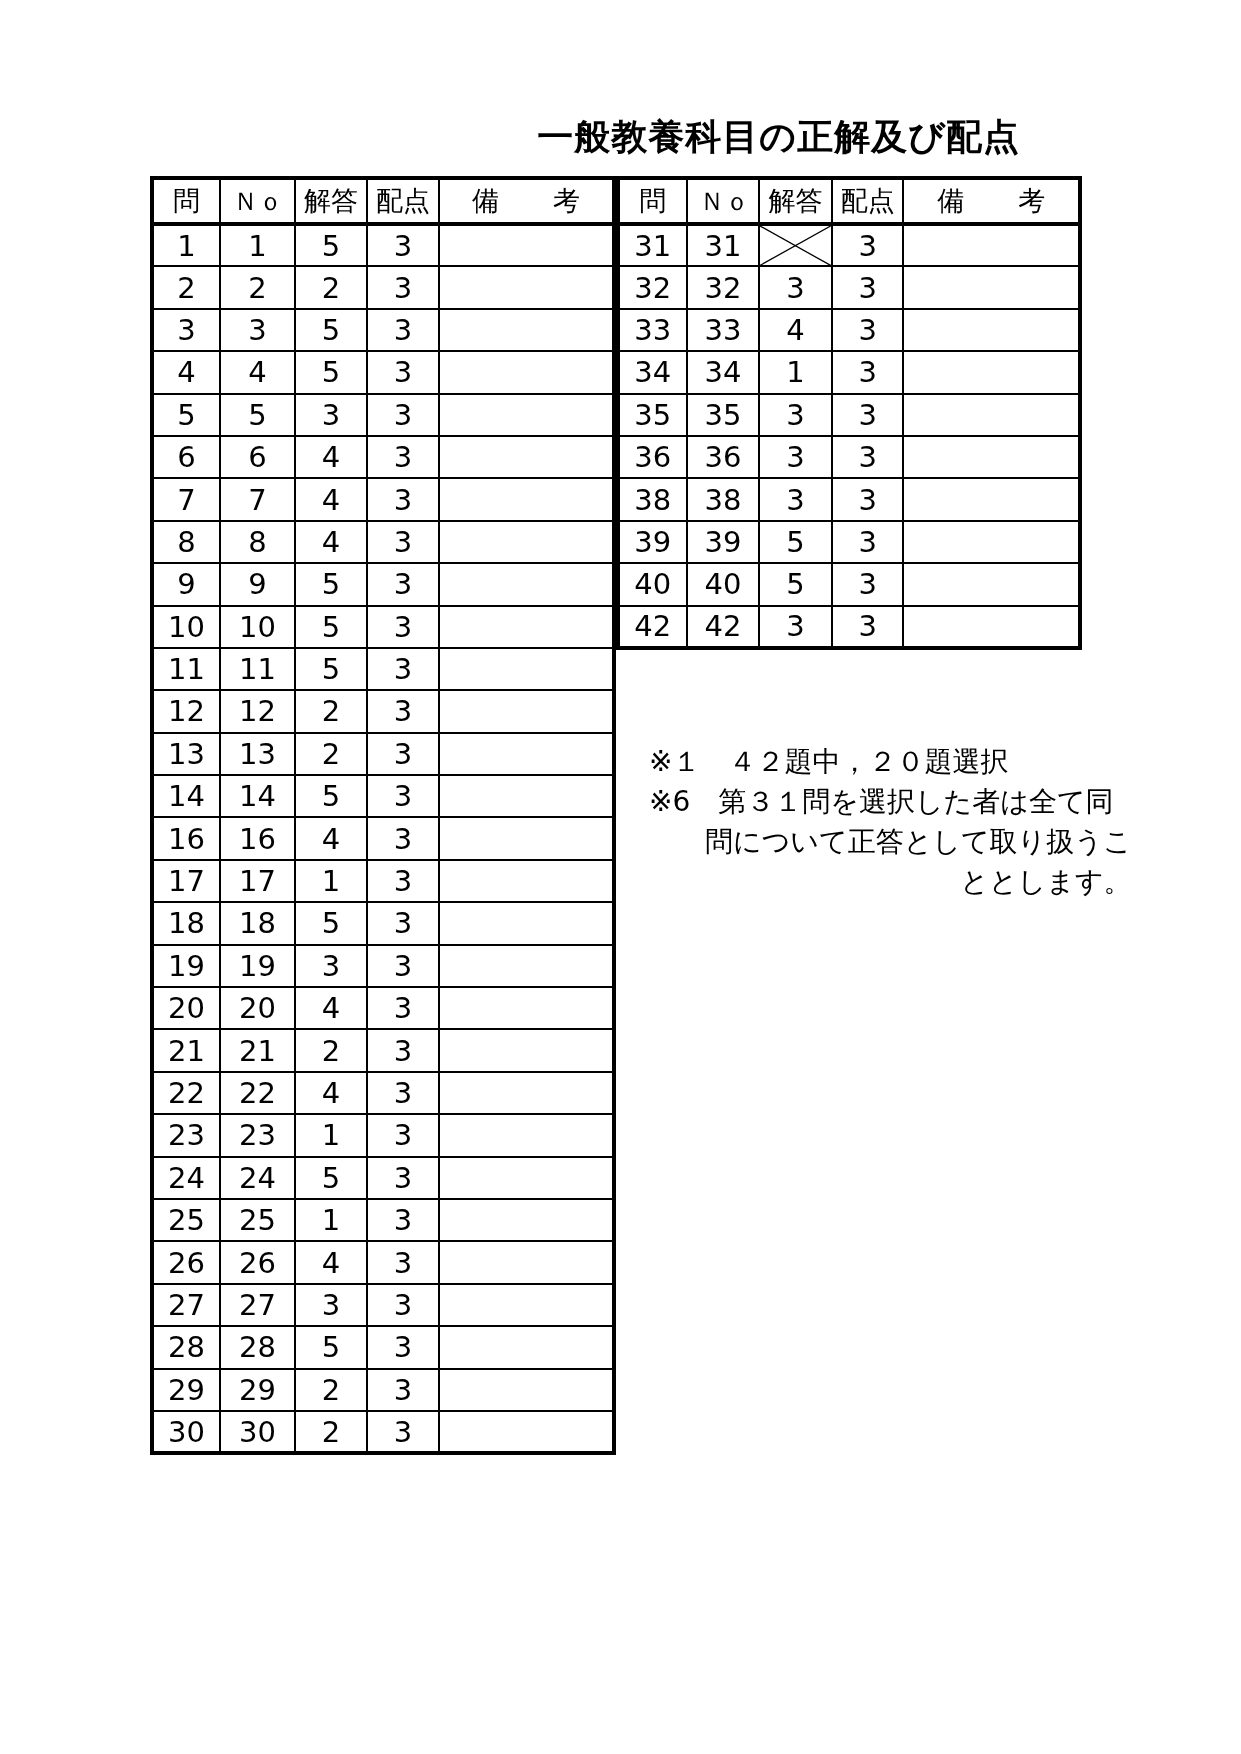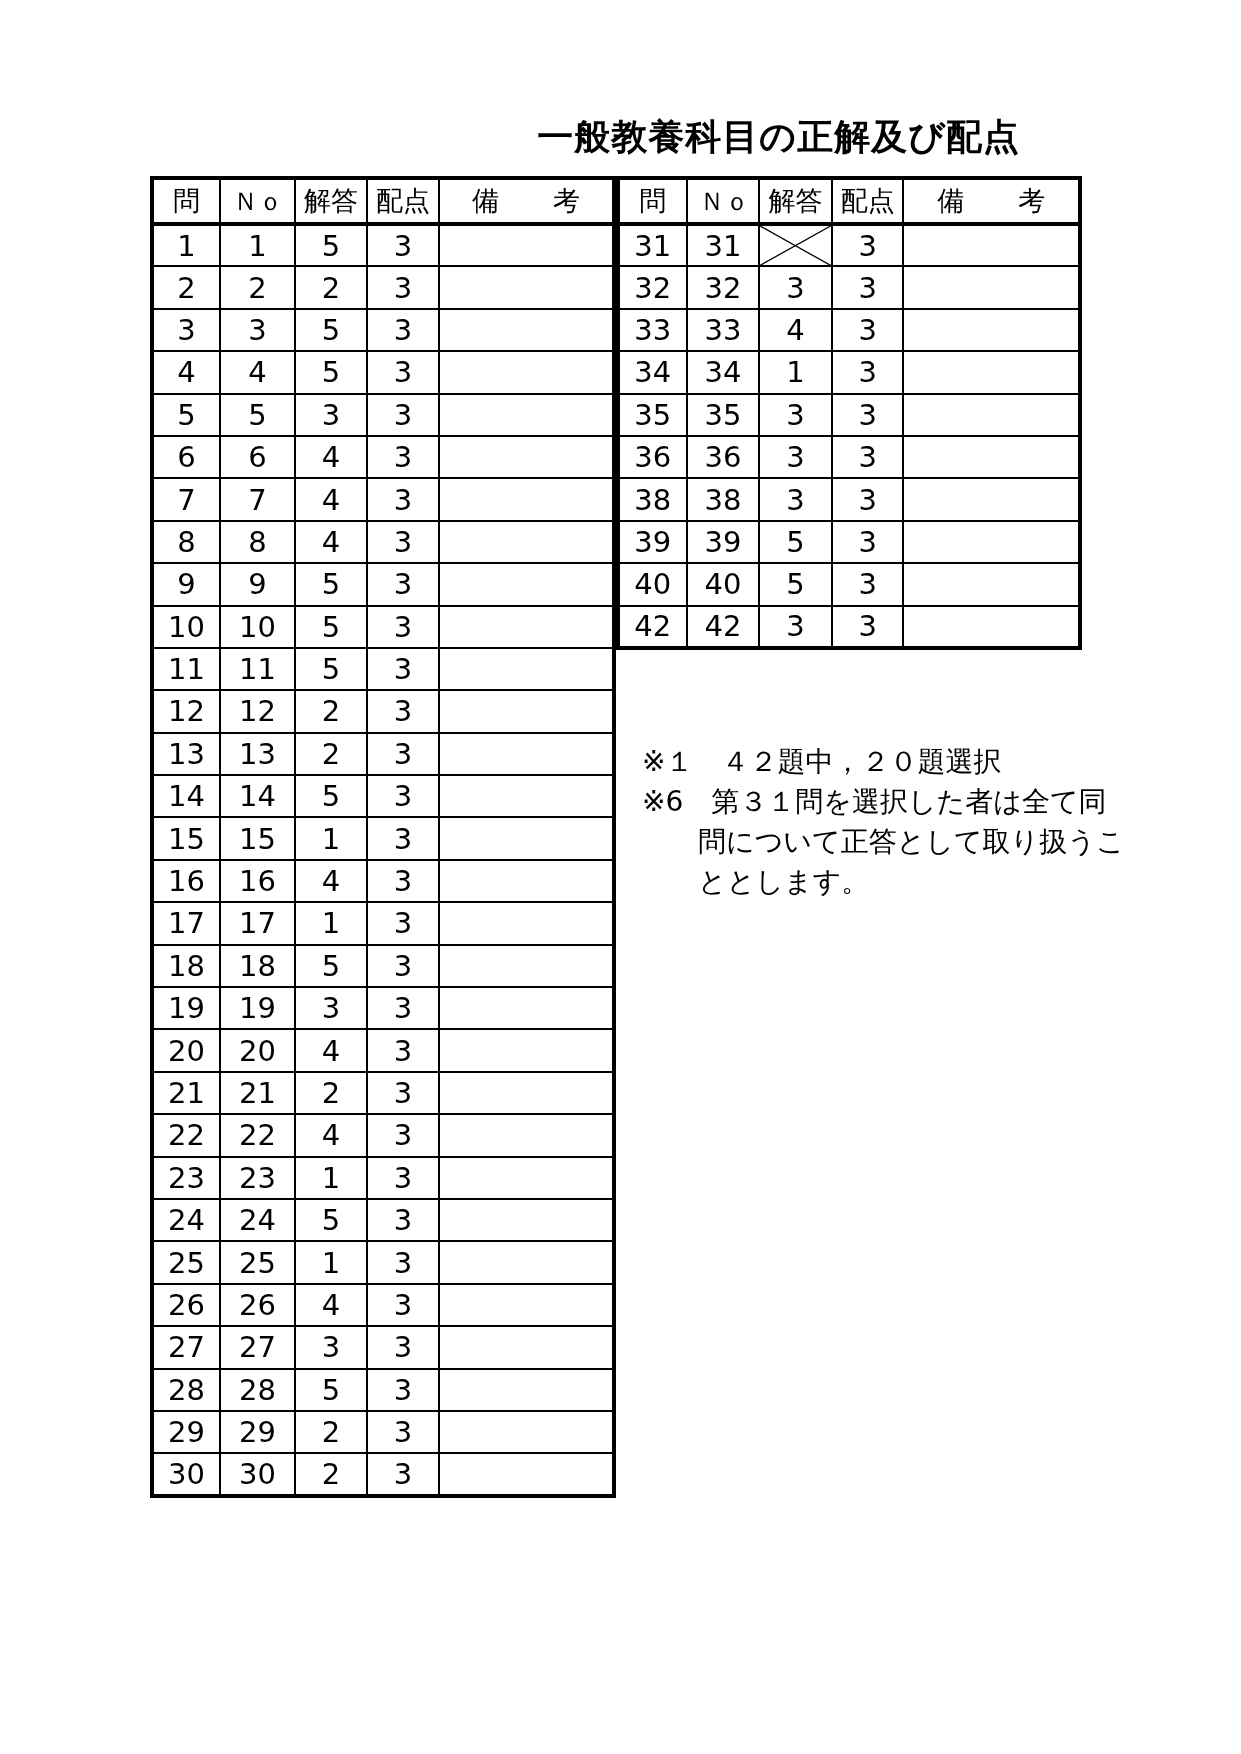--- a/index.html
+++ b/index.html
@@ -55,22 +55,22 @@
     width: 100%; height: 100%;
   }
   td.answer-cell.crossed .x-mark { display: block; }
   .x-mark line { stroke: #000000; stroke-width: 1.3; }
   .notes {
     position: absolute;
     left: 642px; top: 742px;
     font-size: 28px;
     line-height: 40px;
   }
-  .note-line { height: 40px; white-space: pre; }
-  .note-line.indent { padding-left: 56px; }
+  .note-line { height: 40px; white-space: pre; margin-left: 7px; }
+  .note-line.indent { padding-left: 56px; text-align: right; }
 </style>
 </head>
 <body>
 
 <h1 class="page-title">一般教養科目の正解及び配点</h1>
 
 <table class="answer-table left">
   <colgroup>
     <col style="width:68px">
       <col style="width:75px">
@@ -222,30 +222,20 @@
     <td>14</td>
     <td>14</td>
     <td class="answer-cell">
       <span class="val">5</span>
       
     </td>
     <td>3</td>
     <td></td>
   </tr>
       <tr>
-    <td>15</td>
-    <td>15</td>
-    <td class="answer-cell">
-      <span class="val">1</span>
-      
-    </td>
-    <td>3</td>
-    <td></td>
-  </tr>
-      <tr>
     <td>16</td>
     <td>16</td>
     <td class="answer-cell">
       <span class="val">4</span>
       
     </td>
     <td>3</td>
     <td></td>
   </tr>
       <tr>

